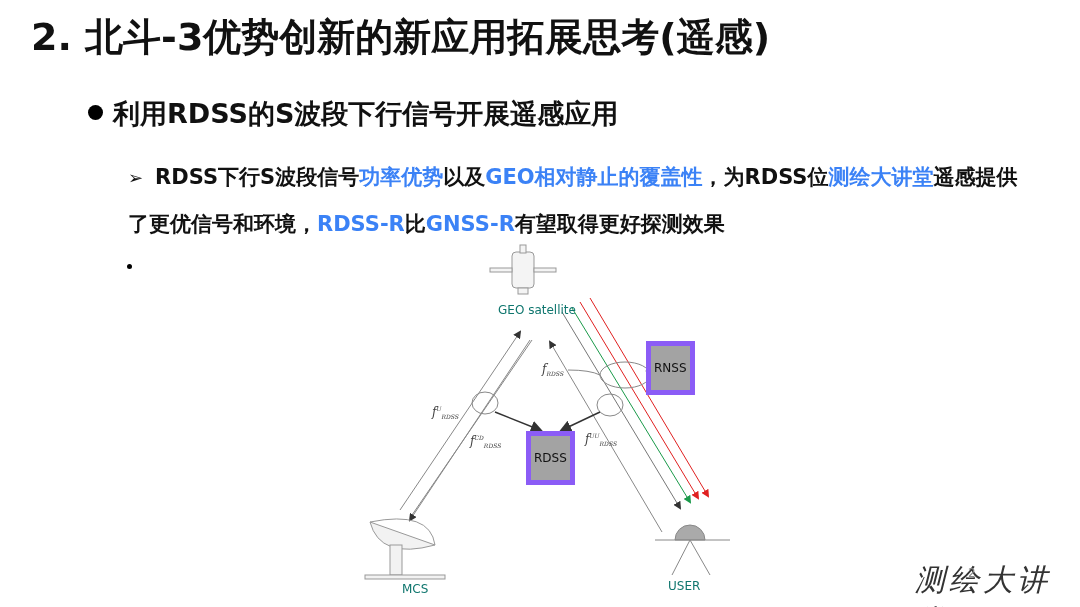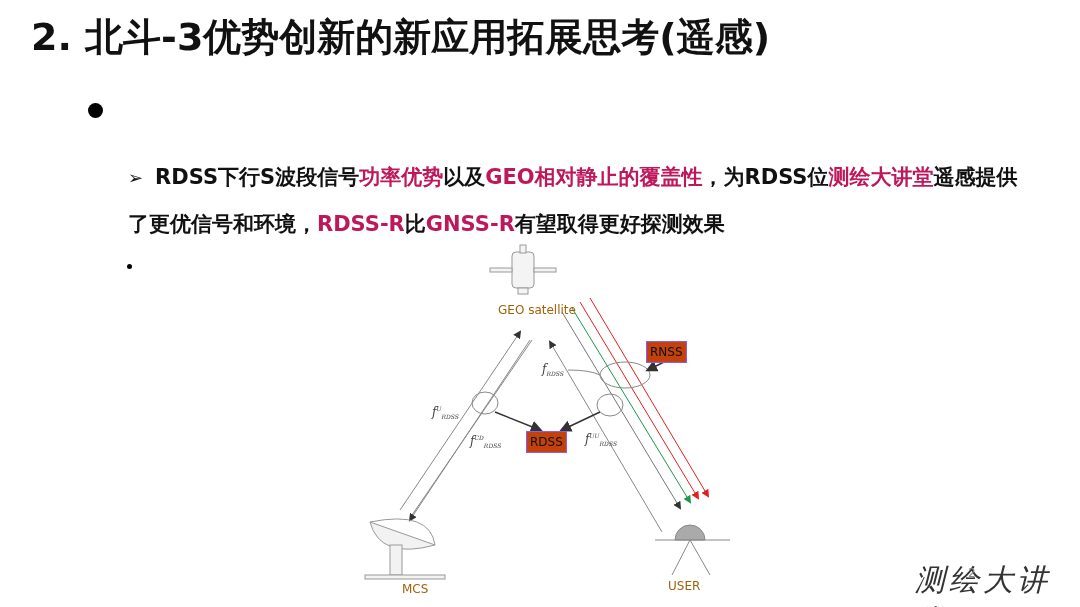--- a/index.html
+++ b/index.html
@@ -6,38 +6,38 @@
     body { width: 1080px; height: 607px; position: relative; overflow: hidden;
            font-family: "DejaVu Sans", "Liberation Sans", sans-serif; color: #111; }
     .title { position: absolute; left: 22px; top: 12px; font-size: 38px; font-weight: bold;
              letter-spacing: 0px; white-space: nowrap; margin-left: 9px; }
     .bullet1 { position: absolute; left: 88px; top: 96px; font-size: 27px; font-weight: bold; white-space: nowrap; }
     .bullet1 .dot { display: inline-block; width: 15px; height: 15px; border-radius: 50%; background: #000;
                     margin-right: 10px; vertical-align: middle; position: relative; top: -3px; }
     .sub { position: absolute; left: 128px; top: 154px; width: 890px; font-size: 21px; font-weight: bold;
            line-height: 46px; }
     .sub .arrow { display: inline-block; margin-right: 12px; font-weight: normal; font-size: 18px; }
-    .blue { color: #be185d; }
+    .blue { color: #3b82f6; }
     .smalldot { position: absolute; left: 127px; top: 264px; width: 5px; height: 5px; border-radius: 50%; background: #000; }
     .diagram { position: absolute; left: 340px; top: 240px; width: 400px; height: 367px; }
-    .label { position: absolute; font-size: 12px; color: #a16207; white-space: nowrap; }
-    .boxlabel { position: absolute; font-size: 12px; border: 1px solid #8b5cf6; padding: 3px 3px; background: #c2410c; }
+    .label { position: absolute; font-size: 12px; color: #0f766e; white-space: nowrap; }
+    .boxlabel { position: absolute; font-size: 12px; border: 5px solid #8b5cf6; padding: 15px 3px; background: #a3a3a3; }
     .flabel { position: absolute; font-family: "DejaVu Serif", serif; font-style: italic; font-size: 12px; color: #444; }
     .flabel sub, .flabel sup { font-size: 6px; }
     .watermark { position: absolute; left: 915px; top: 560px; font-family: "DejaVu Serif", serif;
                  font-size: 30px; color: #333; letter-spacing: 4px; font-style: italic; }
     .pagenum { position: absolute; left: 968px; top: 566px; font-size: 12px; color: #888; }
   </style>
 </head>
 <body>
 
 <div class="title">2. 北斗-3优势创新的新应用拓展思考(遥感)</div>
 
 <div class="bullet1">
-  <span class="dot"></span>
+  <span class="dot"></span><span>利用RDSS的S波段下行信号开展遥感应用</span>
 </div>
 
 <div class="sub">
   <span class="arrow">➢</span><span>RDSS下行S波段信号</span><span class="blue">功率优势</span><span>以及</span><span class="blue">GEO相对静止的覆盖性</span><span>，为RDSS位</span><span class="blue">测绘大讲堂</span><span>遥感提供了更优信号和环境，</span><span class="blue">RDSS-R</span><span>比</span><span class="blue">GNSS-R</span><span>有望取得更好探测效果</span>
 </div>
 
 <div class="smalldot"></div>
 
 <div class="diagram">
   <svg width="400" height="367" viewBox="0 0 400 367">

